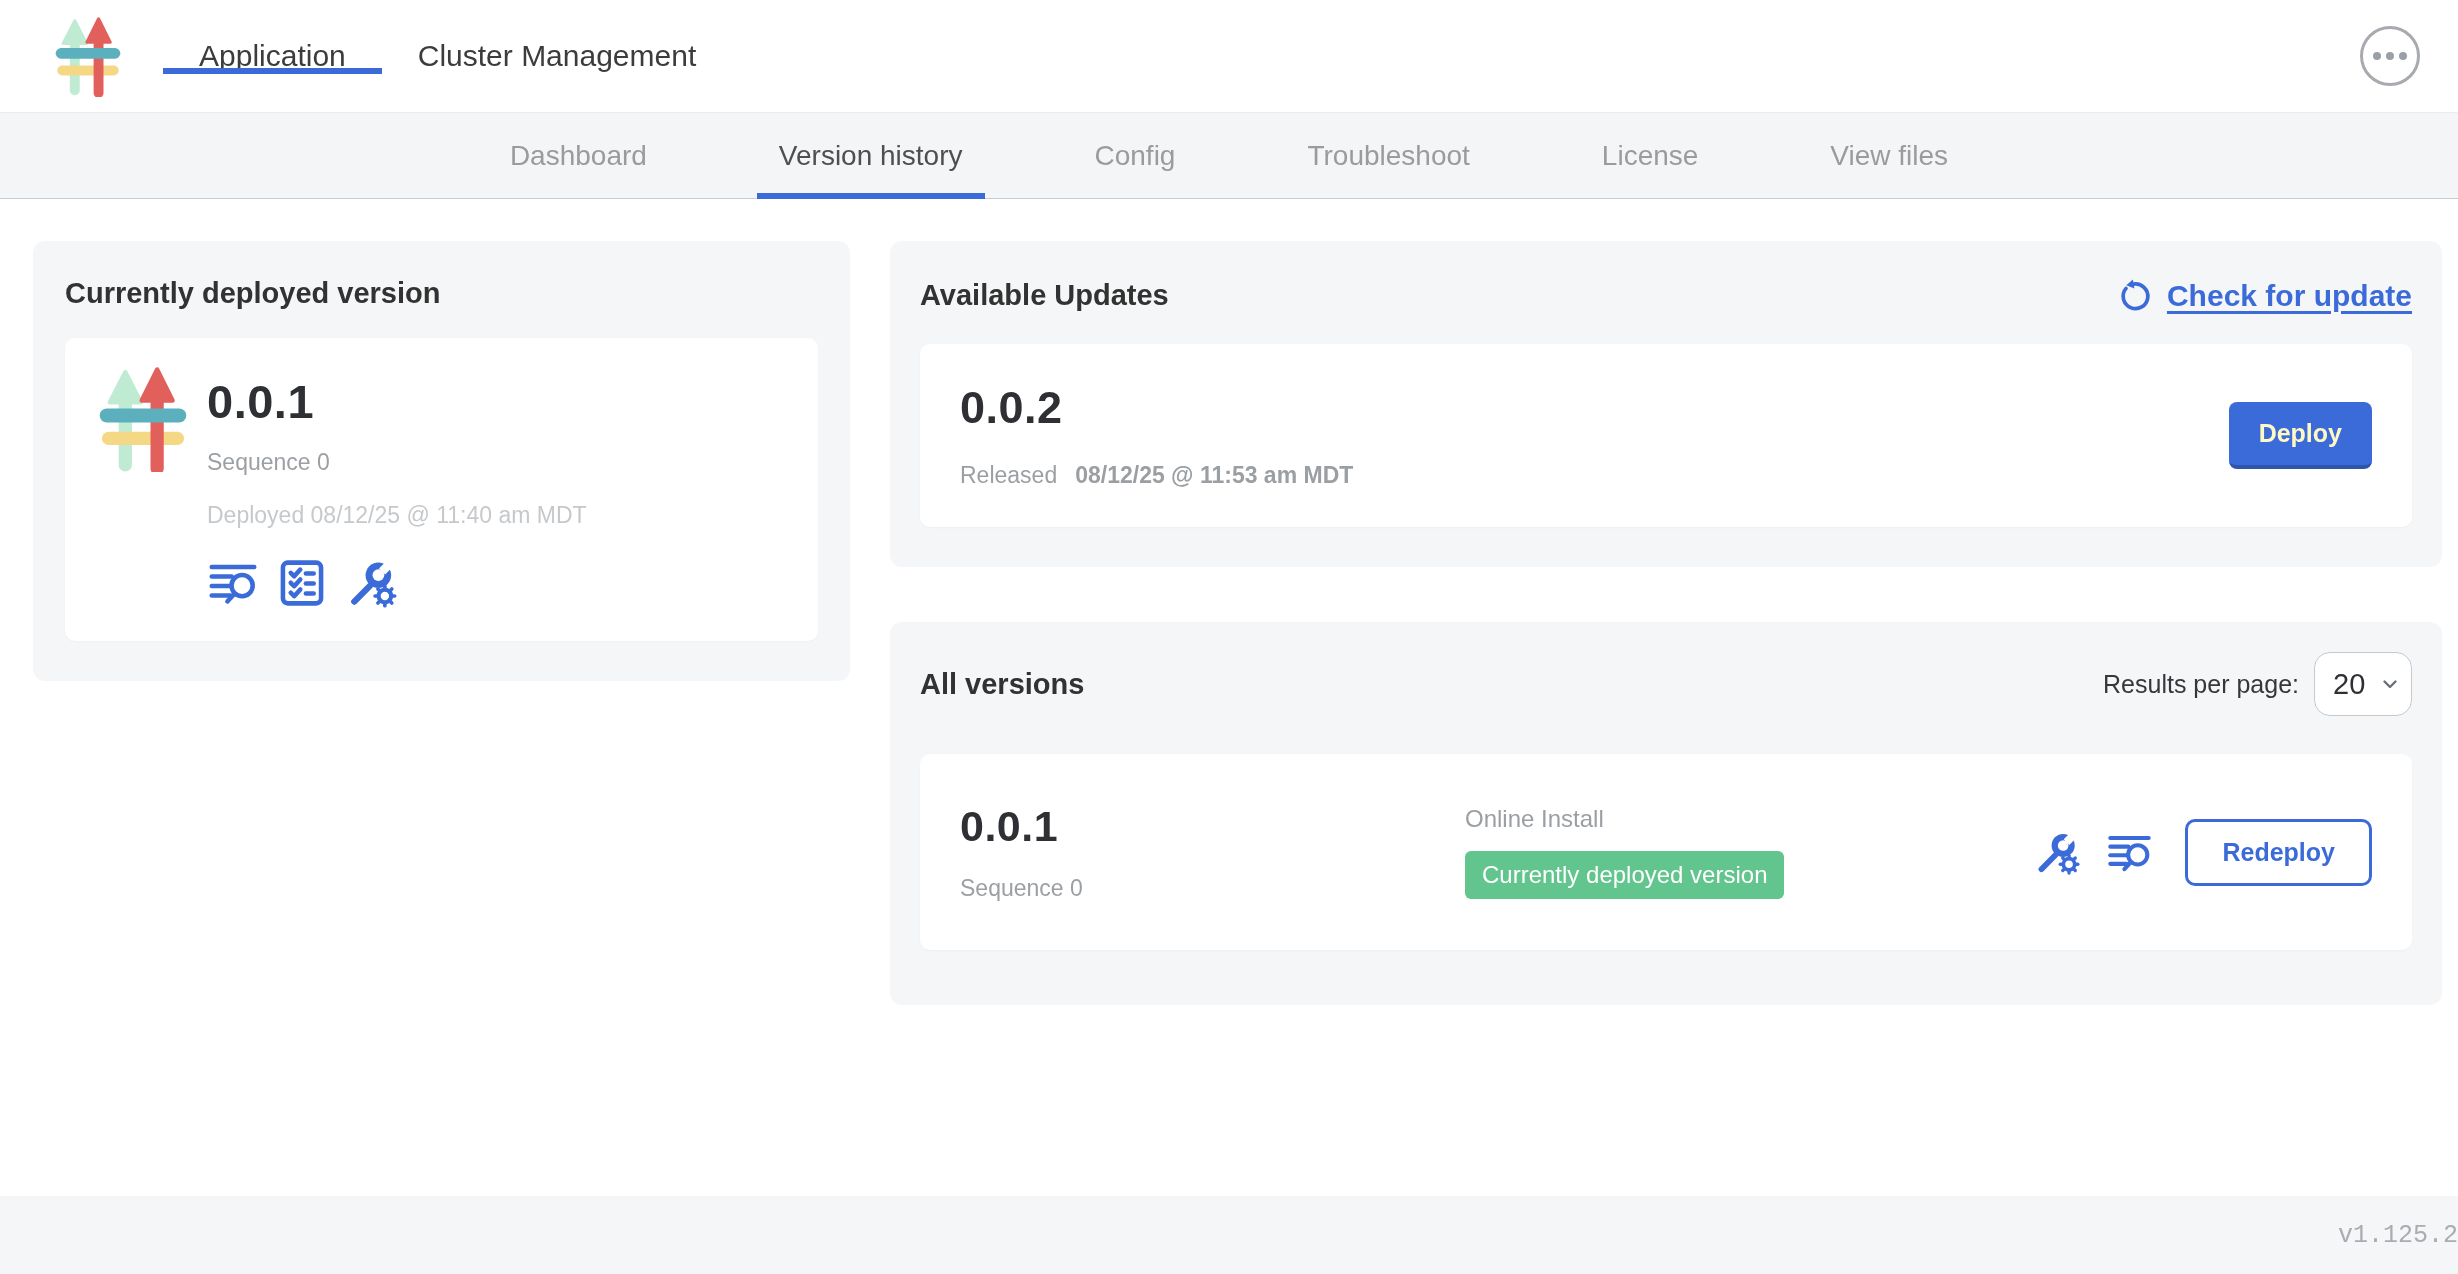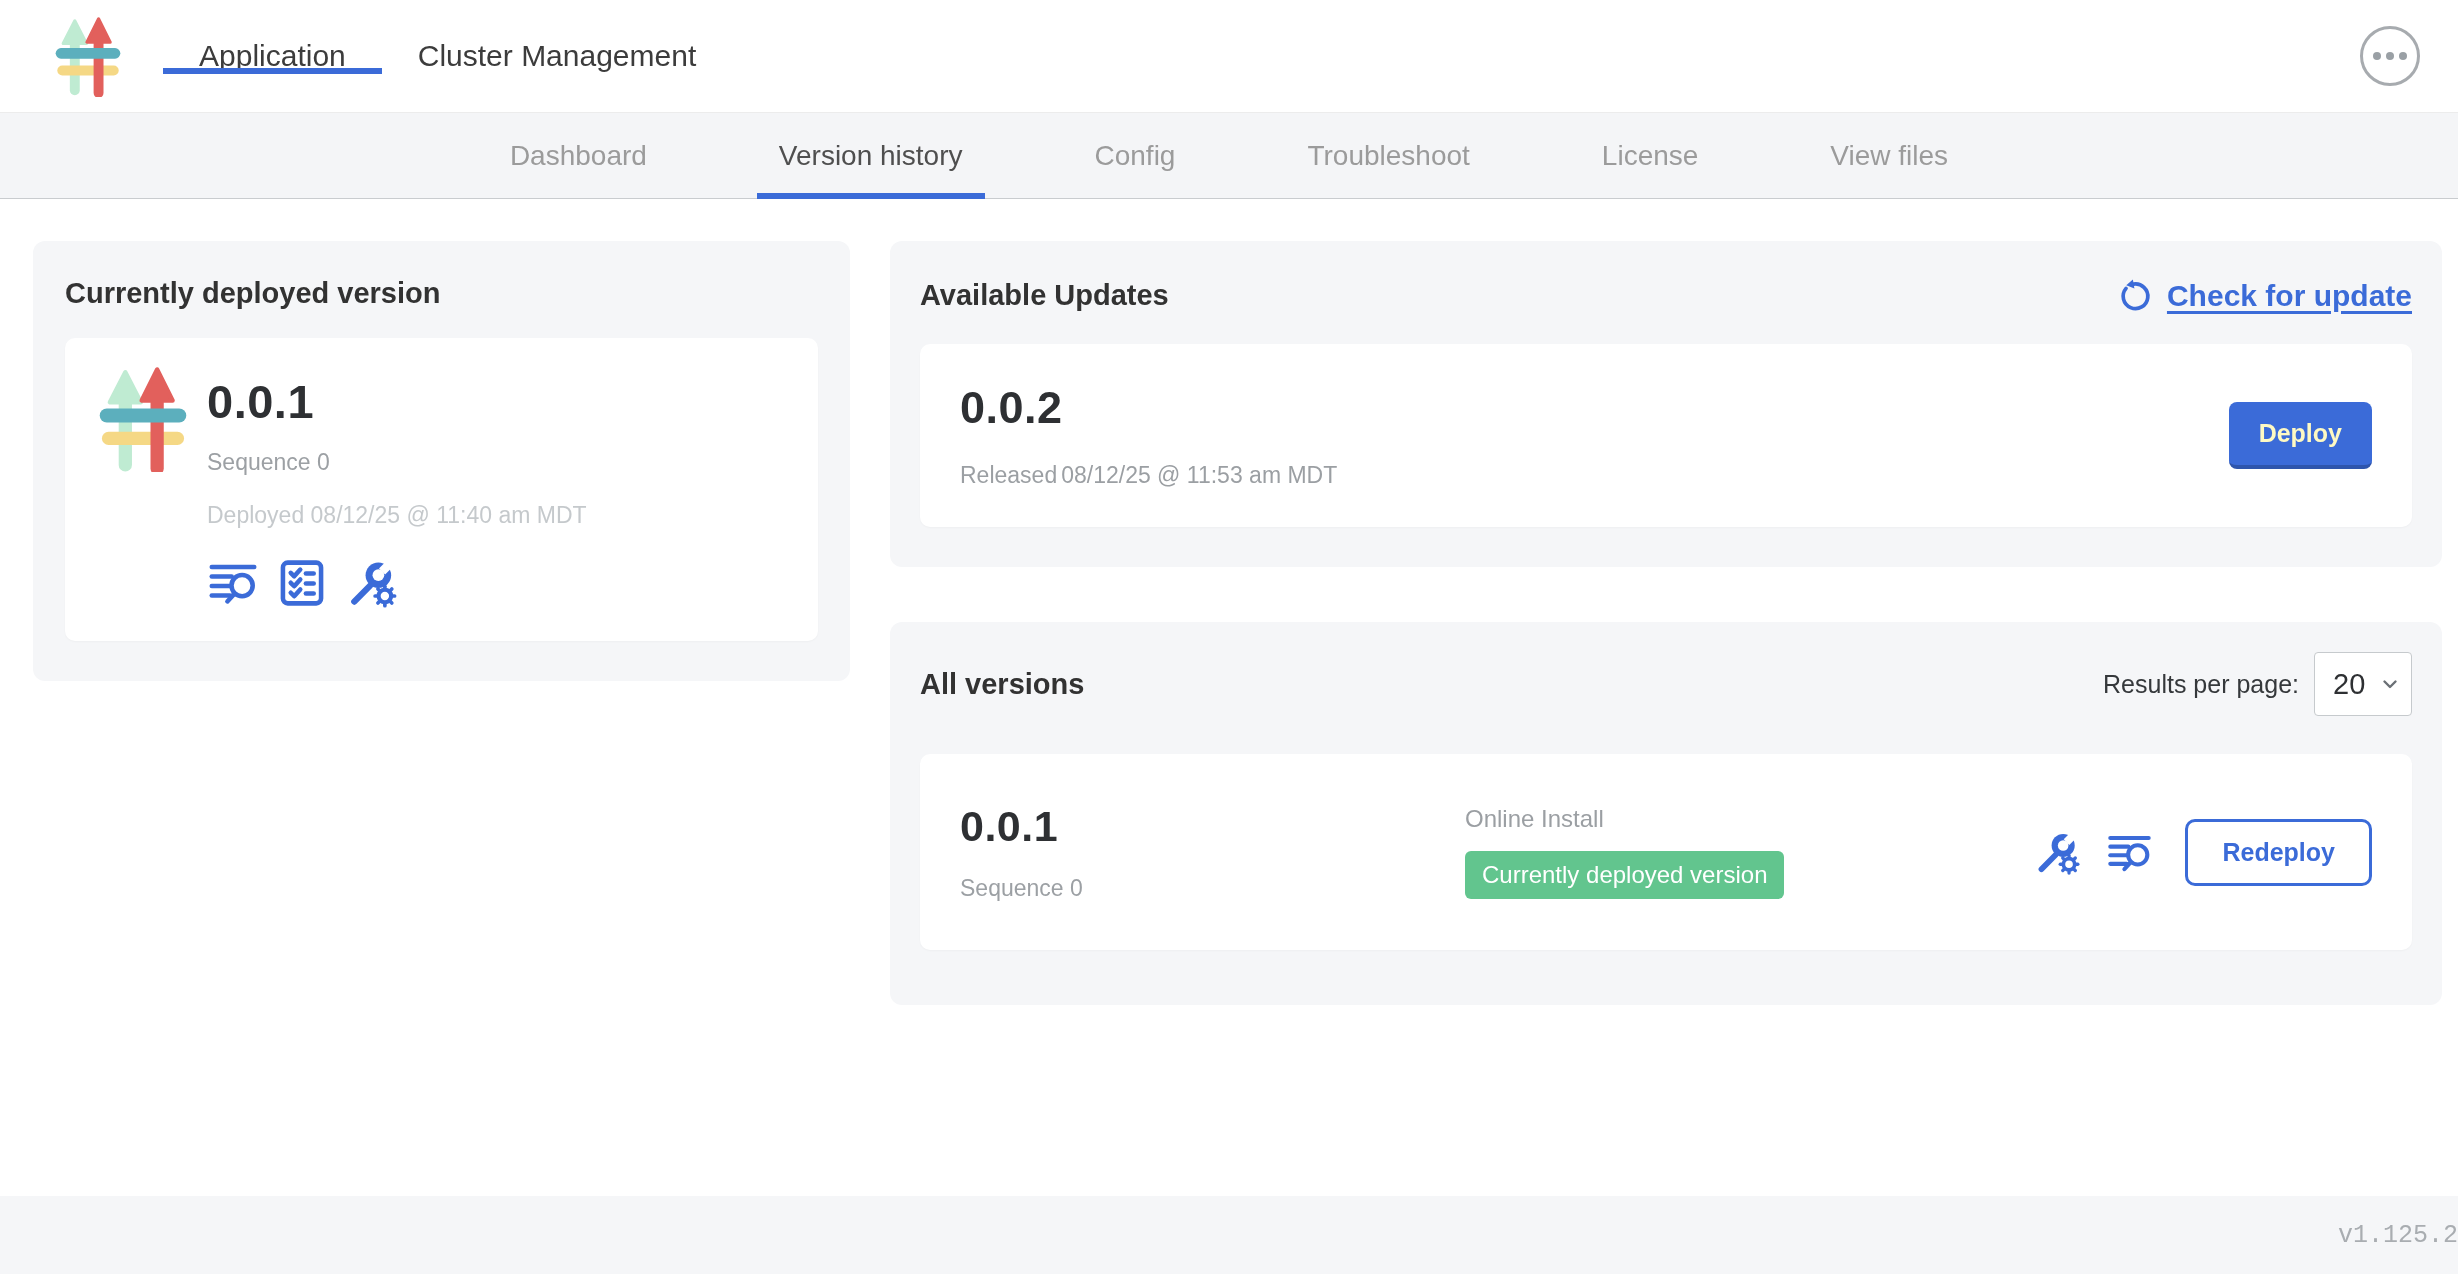--- a/index.html
+++ b/index.html
@@ -86,34 +86,34 @@
   }
   .check-link svg{ width:37px; height:37px; }
   .check-link span{ font-size:30px; font-weight:600; text-decoration:underline; text-underline-offset:5px; }
   .update-row{
     background:#fff; border-radius:10px; margin-top:30px; padding:38px 40px;
     display:flex; align-items:center; justify-content:space-between;
     box-shadow:0 1px 2px rgba(0,0,0,0.03);
   }
   .u-version{ font-size:45px; font-weight:700; color:#2e3033; letter-spacing:.5px; }
   .u-released{ margin-top:28px; font-size:23px; color:#9b9fa3; }
-  .u-released .date{ font-weight:400; margin-left:4px; }
+  .u-released .date{ font-weight:700; margin-left:18px; }
   .deploy-btn{
     background:var(--accent); color:#fef9c3; font-family:inherit; font-size:25px; font-weight:700;
     padding:17px 30px; border:none; border-bottom:4px solid var(--accent-dark);
     border-radius:8px; cursor:pointer;
   }
 
   .versions-card{ padding:30px 30px 55px; }
   .results{ display:flex; align-items:center; gap:15px; }
   .results-label{ font-size:25px; color:#35383b; }
   .select-wrap{ position:relative; }
   .select-wrap select{
     -webkit-appearance:none; appearance:none; width:98px; height:64px; background:#fff;
-    border:1px solid #c6cacd; border-radius:4px; font-family:inherit; font-size:29px; color:#2e3033;
+    border:1px solid #c6cacd; border-radius:16px; font-family:inherit; font-size:29px; color:#2e3033;
     padding:0 40px 0 18px; cursor:pointer;
   }
   .select-wrap .chev{ position:absolute; right:10px; top:50%; transform:translateY(-50%);
     width:24px; height:24px; color:#6b7075; pointer-events:none; }
   .version-row{
     background:#fff; border-radius:10px; margin-top:38px; padding:48px 40px;
     display:flex; align-items:center; box-shadow:0 1px 2px rgba(0,0,0,0.03);
   }
   .vr-left{ width:505px; }
   .vr-version{ font-size:43px; font-weight:700; color:#2e3033; letter-spacing:.5px; }

